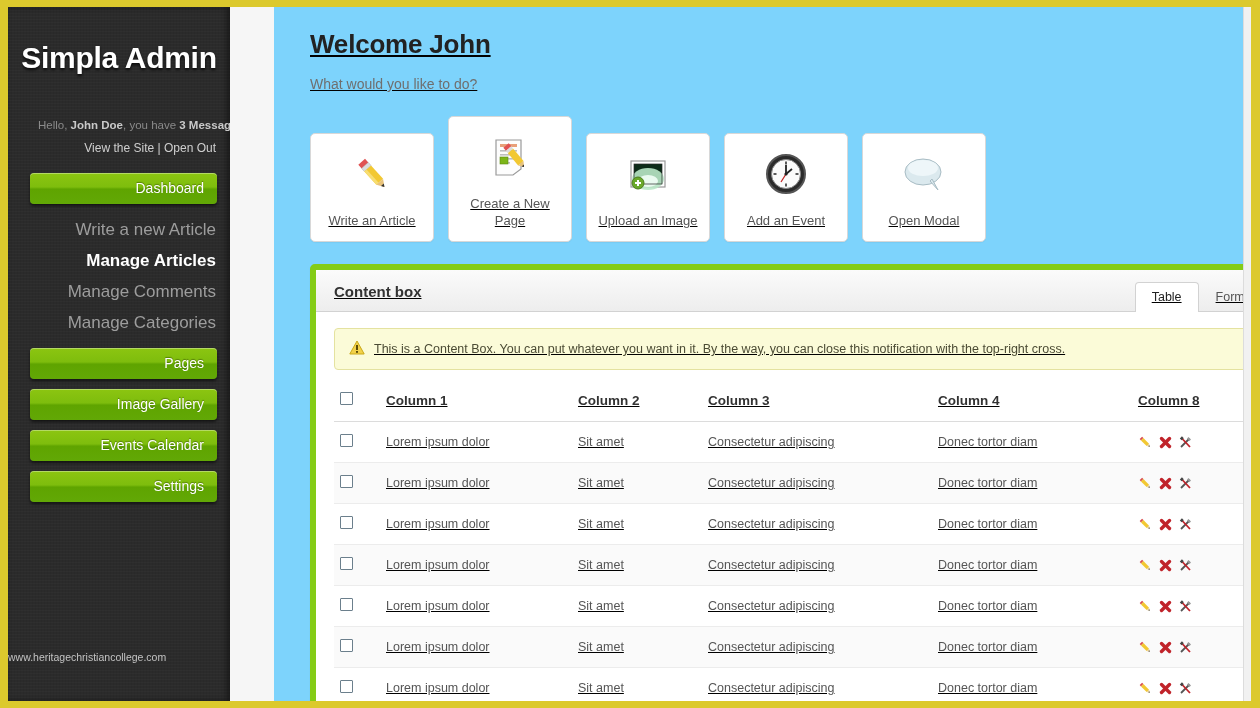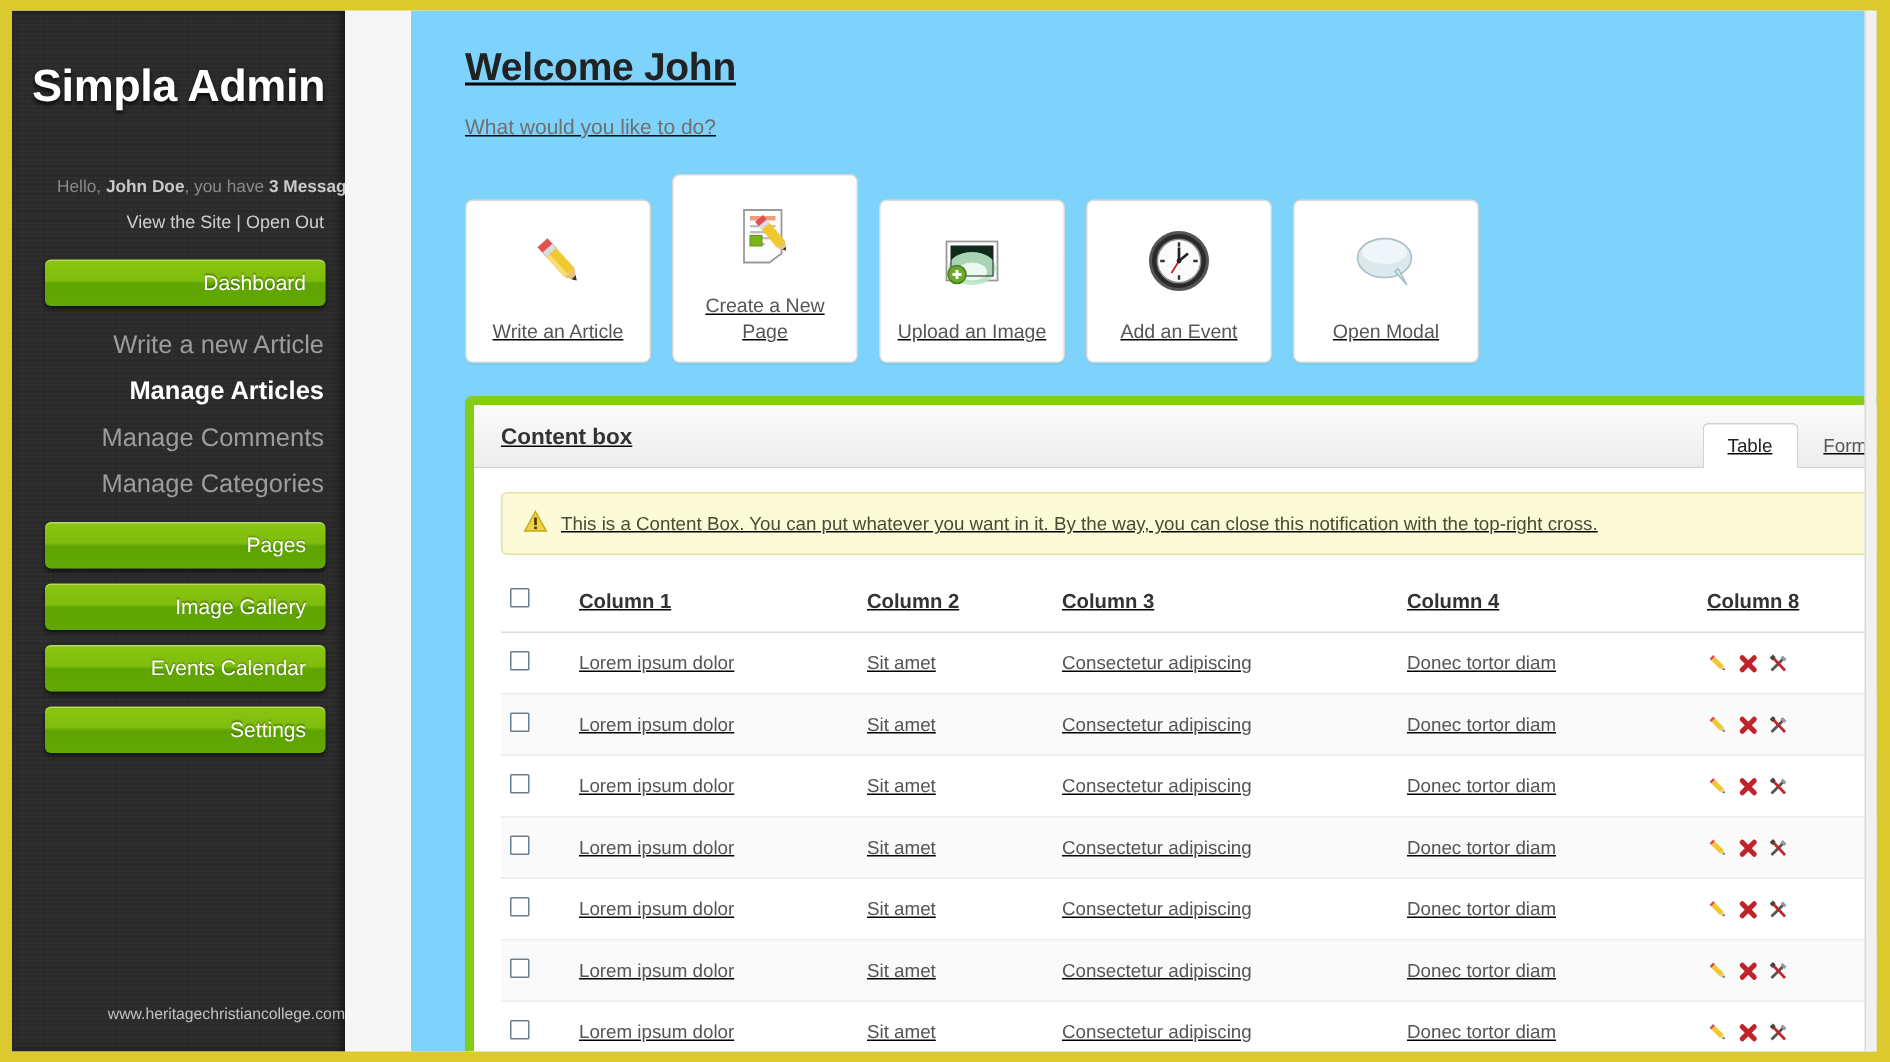--- a/index.html
+++ b/index.html
@@ -98,23 +98,23 @@
     cursor: pointer;
     position: relative;
   }
   .sub-item.current {
     color: #ffffff;
     font-weight: bold;
   }
   .sub-group { margin-bottom: 10px; }
   .site-footer {
     position: absolute;
-    bottom: 19px;
+    bottom: 38px;
     width: 100%;
-    text-align: right;
+    text-align: left;
     font-size: 10.5px;
     color: #c3c3c3;
     margin-top: 48px;
   }
 
   
   .main {
     flex: 1;
     background: #7dd3fc;
     padding: 22px 22px 0 36px;

